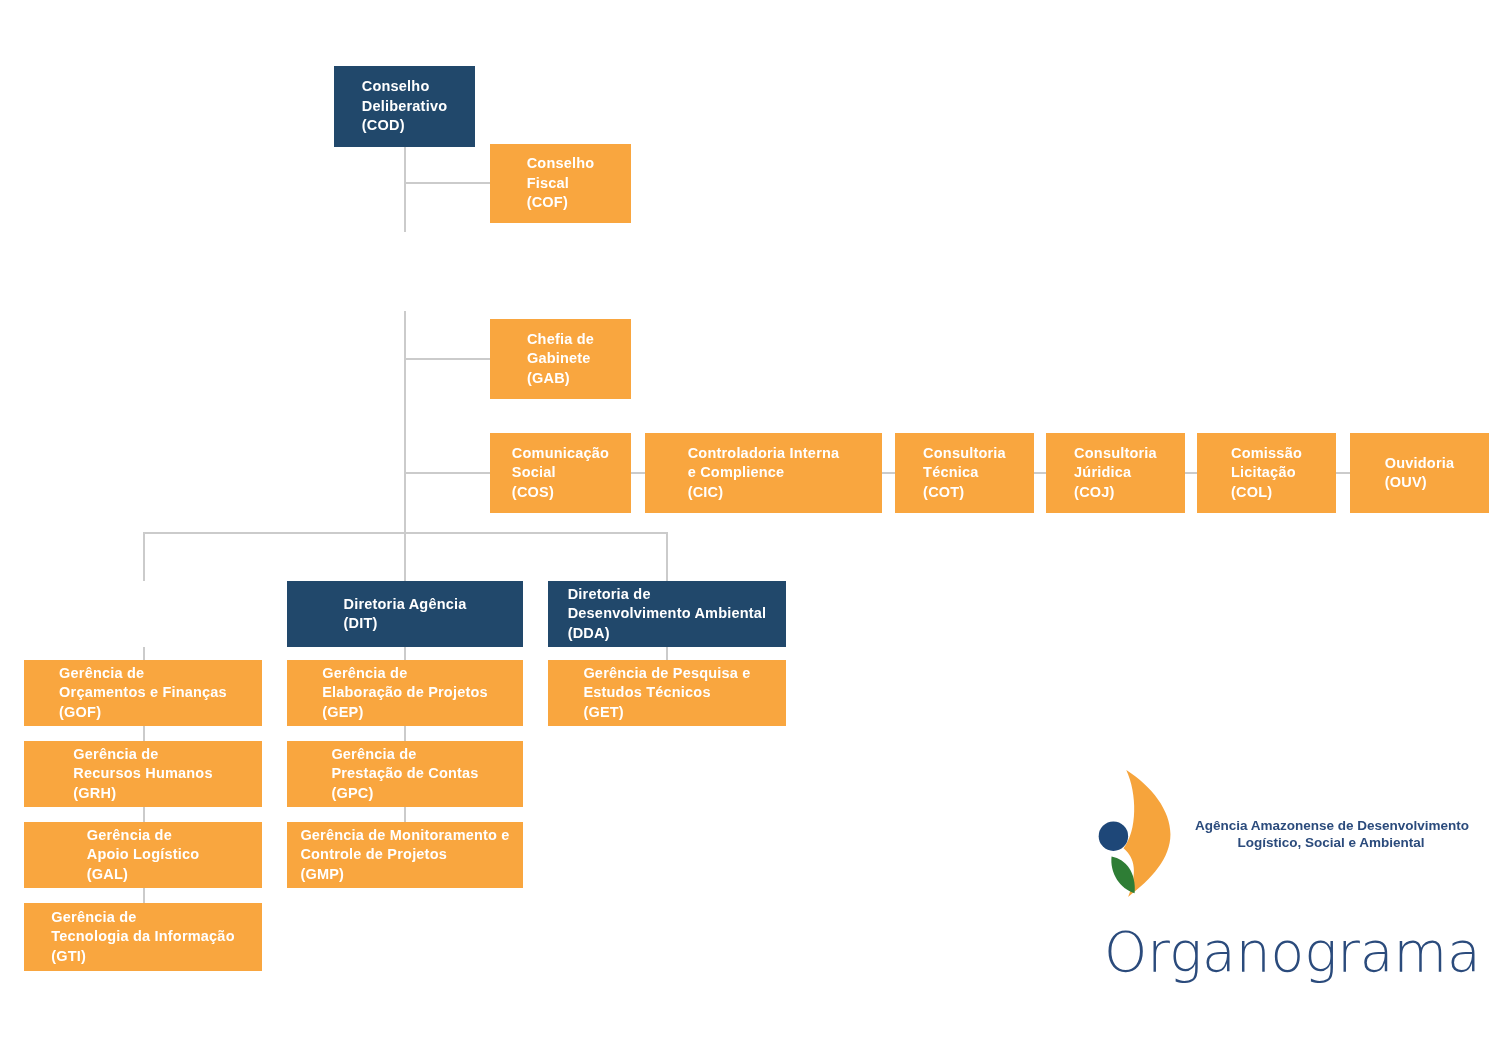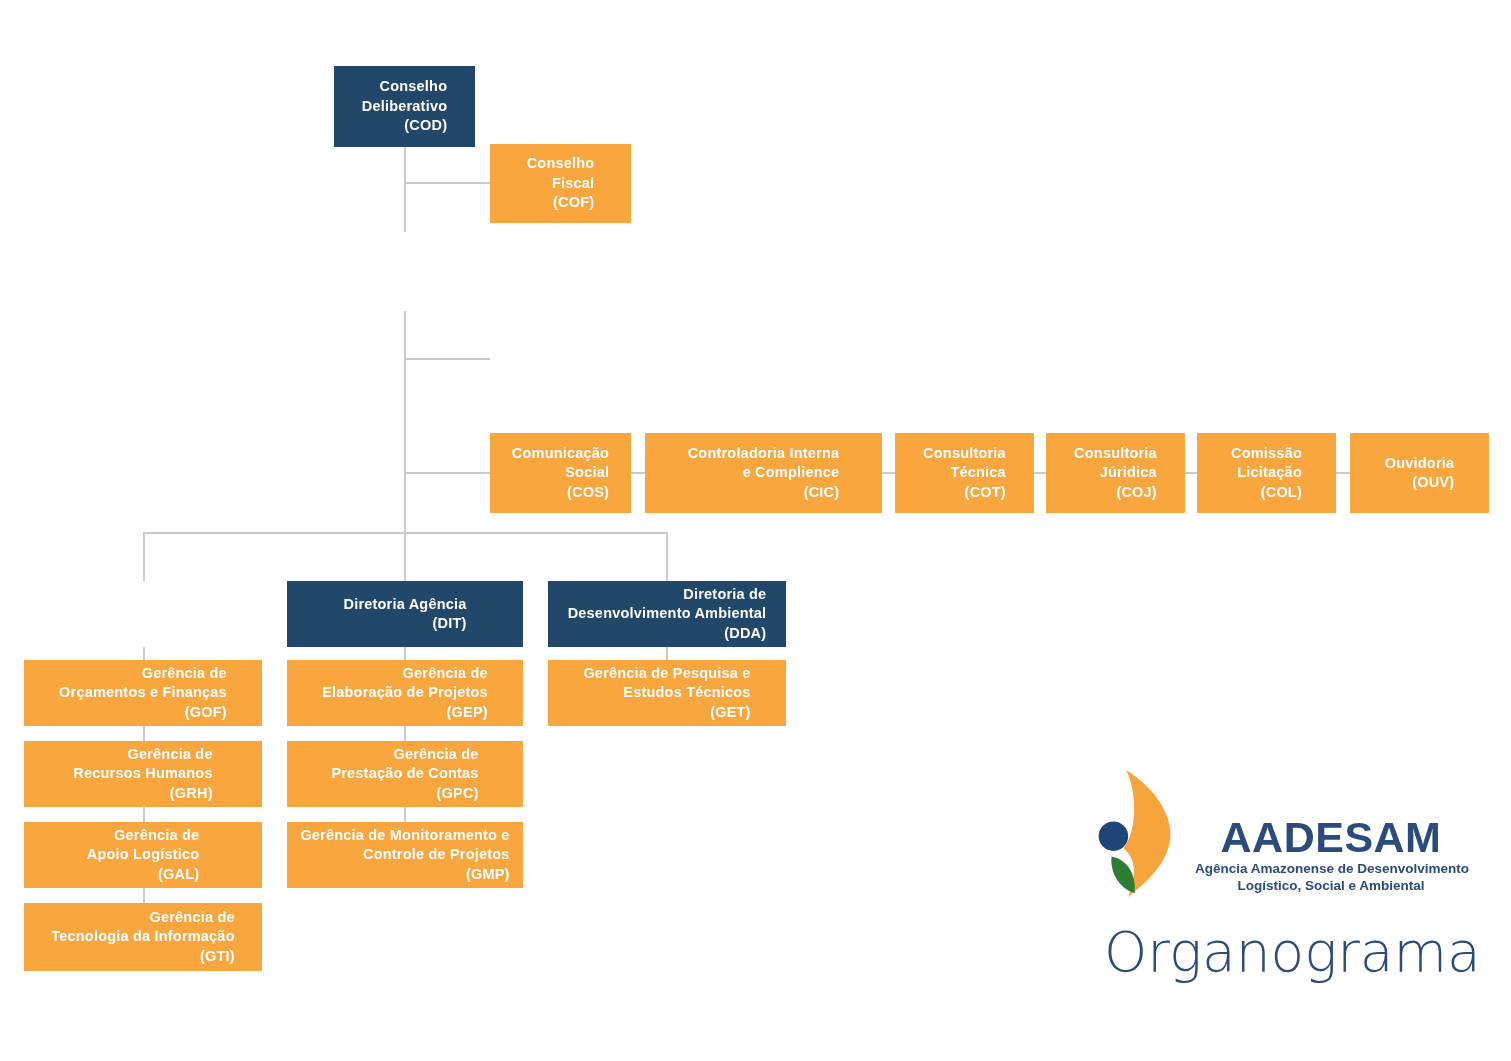--- a/index.html
+++ b/index.html
@@ -2,21 +2,21 @@
 <html style="--navy: #21486B; --orange: #F9A63F; --line: #CBCBCB; --brand_navy: #2B4B7C; --logo_orange: #F6A43C; --logo_circle: #1E4778; --logo_green: #2E7D35;"><head>
 <meta charset="utf-8">
 <style>
   html,body{margin:0;padding:0;background:#ffffff;}
   #canvas{
     position:relative;width:1511px;height:1061px;background:#ffffff;overflow:hidden;
     font-family:"Liberation Sans",sans-serif;
   }
   .node{
     position:absolute;display:flex;align-items:center;justify-content:center;
-    text-align:right;color:#ffffff;font-weight:bold;font-size:14.5px;line-height:1.34;
+    text-align:left;color:#ffffff;font-weight:bold;font-size:14.5px;line-height:1.34;
     white-space:pre-line;padding:2px;box-sizing:border-box;letter-spacing:.2px;
   }
   .navy{background:var(--navy,#21486B);}
   .orange{background:var(--orange,#F9A63F);}
   .lv{position:absolute;width:1.5px;background:var(--line,#CBCBCB);}
   .lh{position:absolute;height:1.5px;background:var(--line,#CBCBCB);}
   #logo-mark{position:absolute;left:1095px;top:767px;}
   #brand-block{position:absolute;left:1195px;top:816px;width:272px;text-align:center;}
   #brand-name{
     font-weight:bold;font-size:43px;line-height:1;color:var(--brand_navy,#2B4B7C);
@@ -58,20 +58,23 @@
   <div class="lv" style="left:404px;top:726px;height:15px"></div>
   <div class="lv" style="left:404px;top:807px;height:15px"></div>
   <div class="lv" style="left:666px;top:647px;height:13px"></div>
 
   <div class="node navy" style="left:334px;top:66px;width:141px;height:81px">Conselho
 Deliberativo
 (COD)</div>
   <div class="node orange" style="left:490px;top:144px;width:141px;height:79px">Conselho
 Fiscal
 (COF)</div>
+  <div class="node orange" style="left:490px;top:319px;width:141px;height:80px">Chefia de
+Gabinete
+(GAB)</div>
   <div class="node orange" style="left:645px;top:433px;width:237px;height:80px">Controladoria Interna
 e Complience
 (CIC)</div>
   <div class="node orange" style="left:490px;top:433px;width:141px;height:80px">Comunicação
 Social
 (COS)</div>
   <div class="node orange" style="left:895px;top:433px;width:139px;height:80px">Consultoria
 Técnica
 (COT)</div>
   <div class="node orange" style="left:1046px;top:433px;width:139px;height:80px">Consultoria
@@ -112,20 +115,19 @@
 Estudos Técnicos
 (GET)</div>
 
   <svg id="logo-mark" width="92" height="131" viewBox="0 0 100 140" aria-hidden="true">
     <path d="M 34 2 C 62 20 82 46 82 72 C 82 98 62 120 36 140 C 46 114 44 98 31 87 C 46 68 46 28 34 2 Z" fill="var(--logo_orange,#F6A43C)"></path>
     <circle cx="20" cy="74" r="16" fill="var(--logo_circle,#1E4778)"></circle>
     <path d="M 18 96 C 34 99 45 114 43 136 C 27 131 16 114 18 96 Z" fill="var(--logo_green,#2E7D35)"></path>
   </svg>
 
   <div id="brand-block">
-    <div id="brand-name">AADESAM</div>
     <div class="tagline">Agência Amazonense de Desenvolvimento</div>
     <div class="tagline" style="margin-top:0">Logístico, Social e Ambiental</div>
   </div>
 
   <div id="page-title">Organograma</div>
 
 </div>
 
 </body></html>

